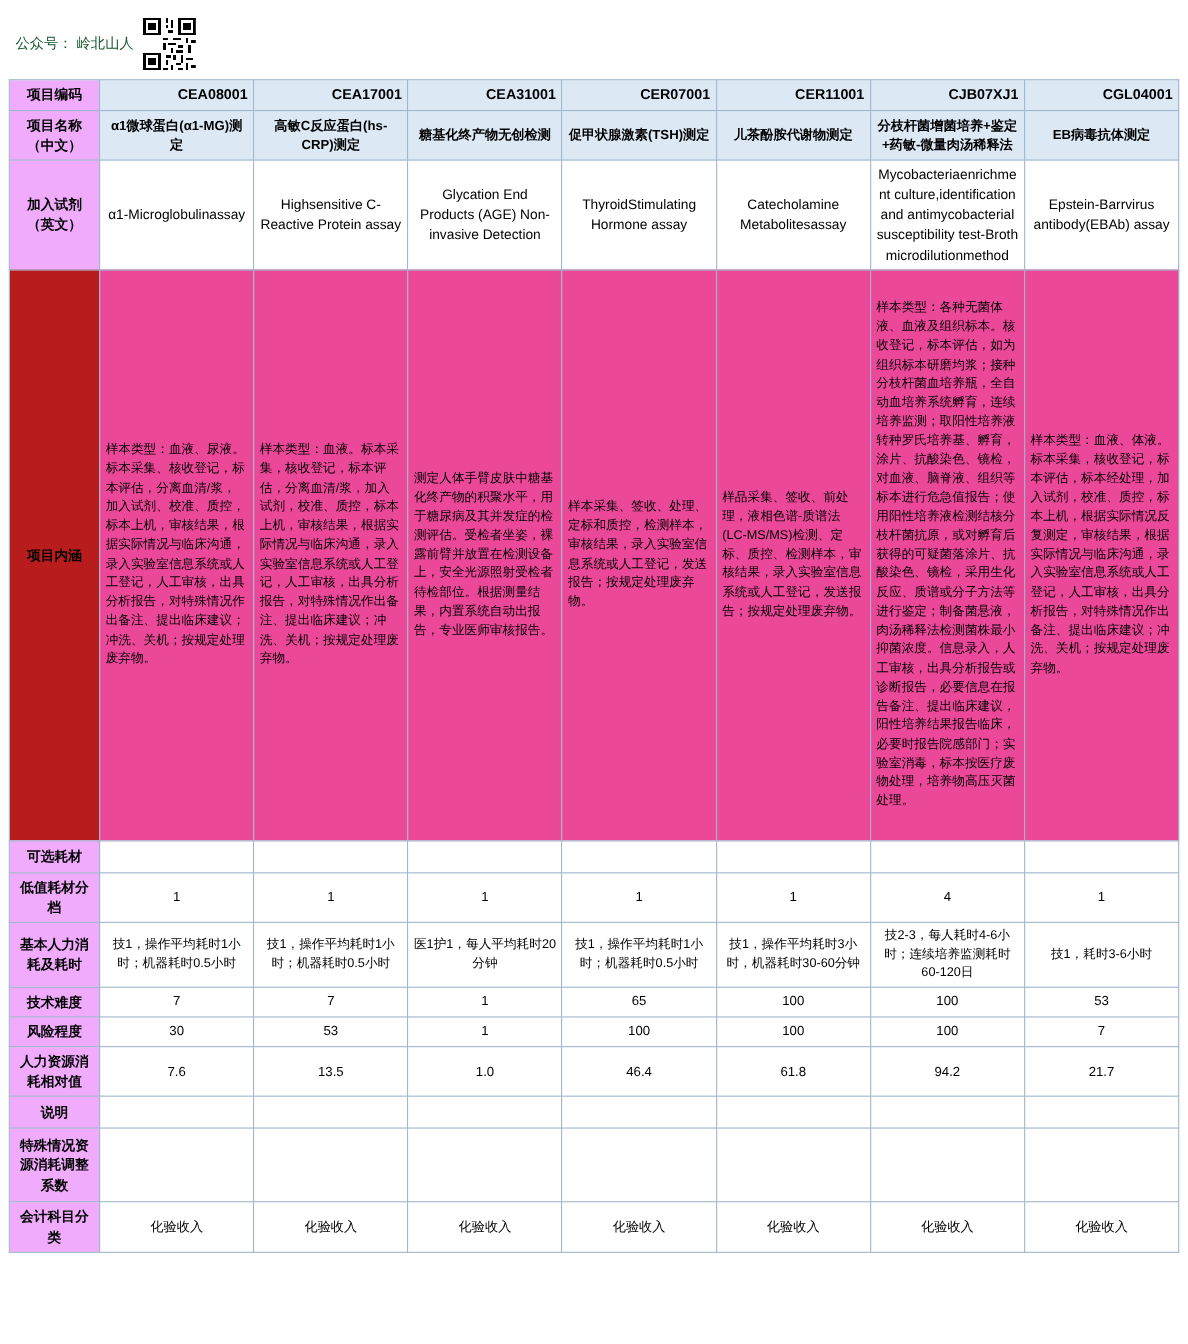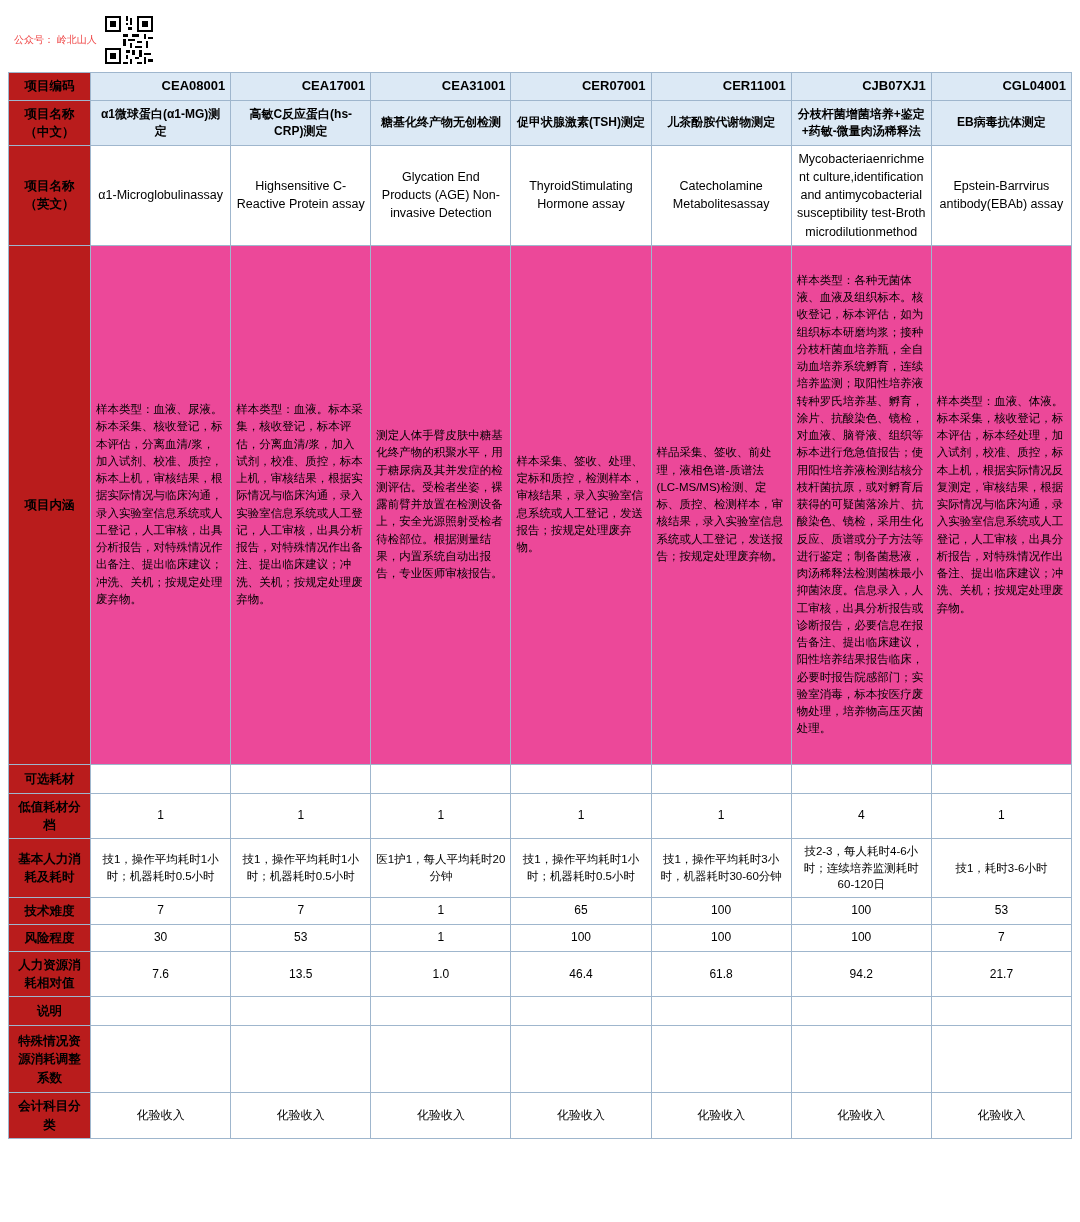--- a/index.html
+++ b/index.html
@@ -30,22 +30,22 @@
     line-height: 1.2;
     padding-top: 8px;
   }
   .header-right {
     display: flex;
     align-items: center;
     gap: 8px;
     padding-top: 4px;
   }
   .account {
-    font-size: 10px;
-    color: #ef4444;
+    font-size: 13px;
+    color: #14532d;
     white-space: nowrap;
   }
   .qr {
     width: 48px;
     height: 48px;
     display: block;
   }
   table.spec {
     border-collapse: collapse;
     width: 1064px;
@@ -54,21 +54,21 @@
   }
   table.spec td, table.spec th {
     border: 1px solid #9fb6cd;
     padding: 4px 5px;
     vertical-align: middle;
     line-height: 1.45;
     word-break: break-word;
   }
   
   .rowlabel {
-    background: #b91c1c;
+    background: #f0abfc;
     font-weight: bold;
     text-align: center;
     width: 82px;
     font-size: 12.5px;
   }
   .hdr {
     background: #dce9f5;
     font-weight: bold;
     text-align: right;
     font-size: 13px;
@@ -202,21 +202,21 @@
         <td class="hdr-sub">α1微球蛋白(α1-MG)测定</td>
         <td class="hdr-sub">高敏C反应蛋白(hs-CRP)测定</td>
         <td class="hdr-sub">糖基化终产物无创检测</td>
         <td class="hdr-sub">促甲状腺激素(TSH)测定</td>
         <td class="hdr-sub">儿茶酚胺代谢物测定</td>
         <td class="hdr-sub">分枝杆菌增菌培养+鉴定+药敏-微量肉汤稀释法</td>
         <td class="hdr-sub">EB病毒抗体测定</td>
       </tr>
 
       <tr>
-        <td class="rowlabel">项目名称（英文）</td>
+        <td class="rowlabel">加入试剂（英文）</td>
         <td class="cell-en">α1-Microglobulinassay</td>
         <td class="cell-en">Highsensitive C-Reactive Protein assay</td>
         <td class="cell-en">Glycation End Products (AGE) Non-invasive Detection</td>
         <td class="cell-en">ThyroidStimulating Hormone assay</td>
         <td class="cell-en">Catecholamine Metabolitesassay</td>
         <td class="cell-en">Mycobacteriaenrichment culture,identification and antimycobacterial susceptibility test-Broth microdilutionmethod</td>
         <td class="cell-en">Epstein-Barrvirus antibody(EBAb) assay</td>
       </tr>
 
       <tr class="content-row">

